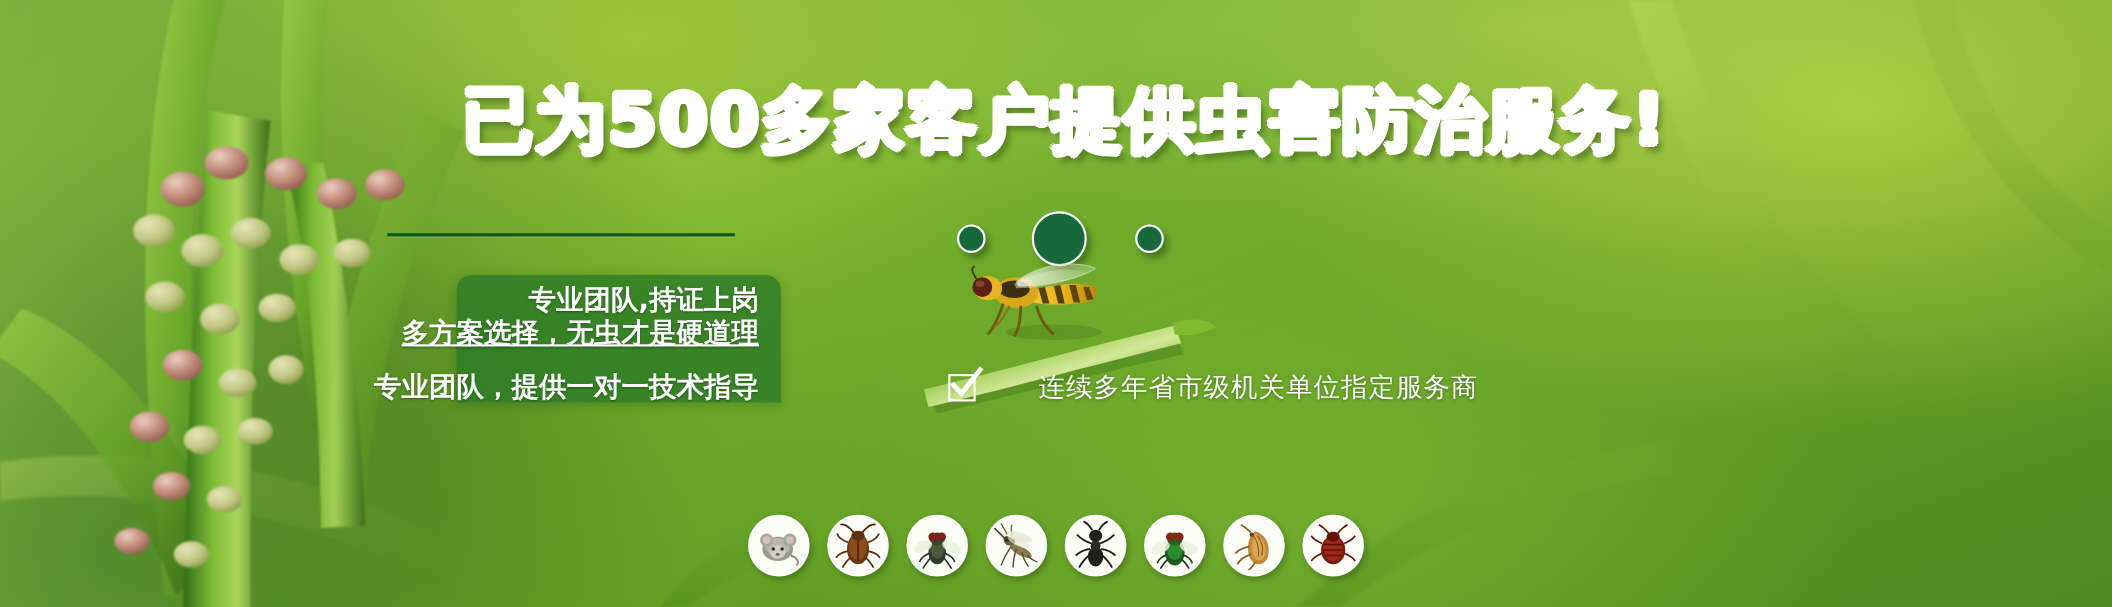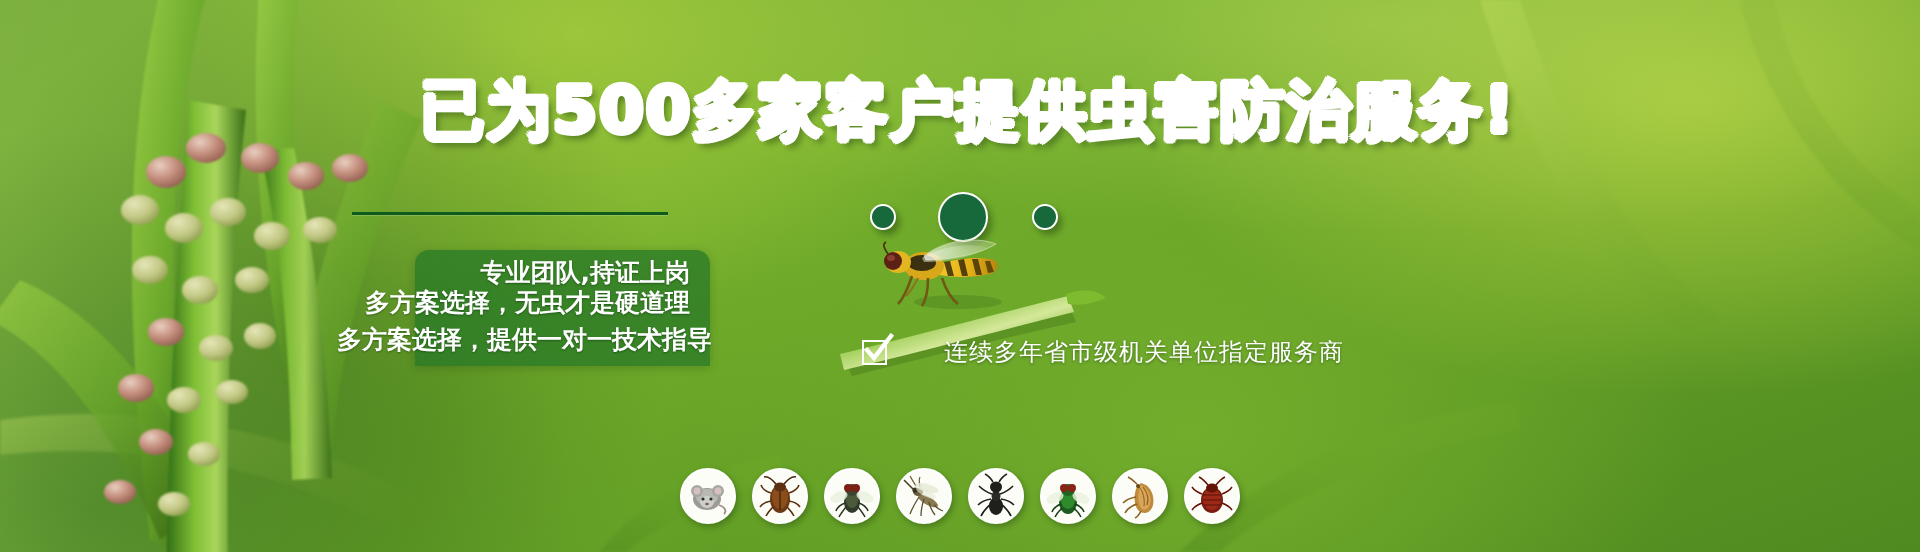--- a/index.html
+++ b/index.html
@@ -118,21 +118,21 @@
     padding-right:22px;
   }
   .panel-line {
     color:#ffffff;
     font-weight:bold;
     font-family:"DejaVu Sans", sans-serif;
     white-space:nowrap;
     text-shadow:0 1px 2px rgba(10,40,8,.45);
   }
   .panel-line.l1 { font-size:25px; line-height:30px; }
-  .panel-line.l2 { font-size:25px; line-height:30px; margin-bottom:7px; }
+  .panel-line.l2 { font-size:25px; line-height:30px; margin-bottom:19px;text-decoration:underline; }
   .panel-line.l3 { font-size:25px; line-height:30px; }
 
   
   .bullets {
     position:absolute;
     left:862px; top:336px;
     width:540px;
   }
   .bullet {
     display:flex;
@@ -281,21 +281,21 @@
     <span class="dot big"></span>
     <span class="dot s2"></span>
   </div>
 
   <div class="divider"></div>
 
   <div class="panel"></div>
   <div class="panel-lines">
     <div class="panel-line l1">专业团队,持证上岗</div>
     <div class="panel-line l2">多方案选择，无虫才是硬道理</div>
-    <div class="panel-line l3">多方案选择，提供一对一技术指导</div>
+    <div class="panel-line l3">专业团队，提供一对一技术指导</div>
   </div>
 
   <svg class="fly-wrap" viewBox="0 0 320 150">
     <defs>
       <linearGradient id="stemL" x1="0" y1="0" x2="1" y2="1">
         <stop offset="0" stop-color="#2e6a12"></stop>
         <stop offset=".3" stop-color="#86c238"></stop>
         <stop offset=".55" stop-color="#d4e89a"></stop>
         <stop offset=".8" stop-color="#74ac28"></stop>
         <stop offset="1" stop-color="#2d6310"></stop>

